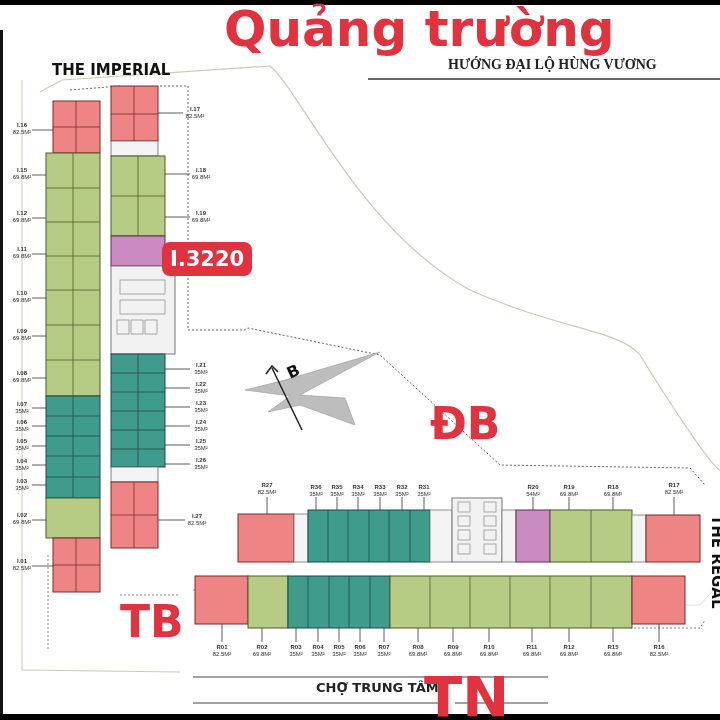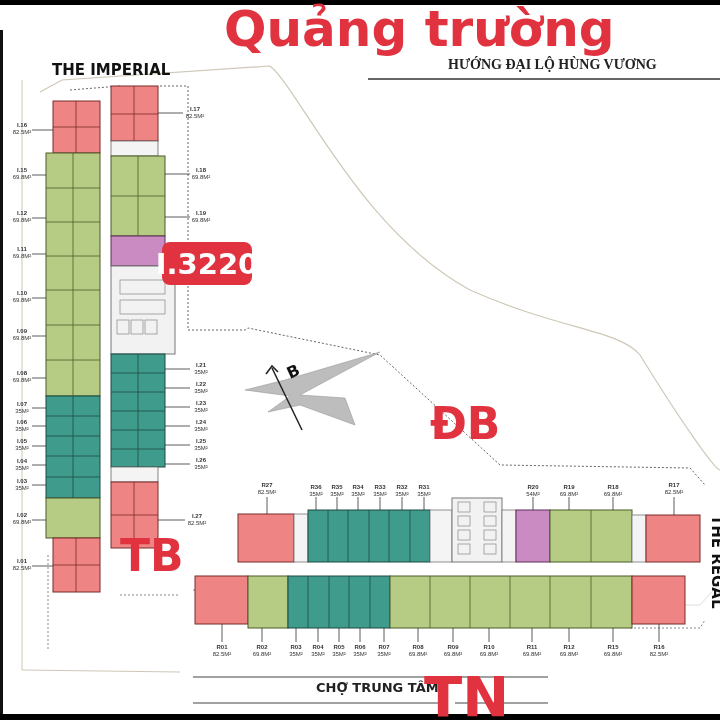--- a/index.html
+++ b/index.html
@@ -6,21 +6,21 @@
   body{width:720px;height:720px;position:relative;overflow:hidden;font-family:"Liberation Sans",sans-serif;}
   .topbar{position:absolute;left:0;top:0;width:720px;height:5px;background:#000;}
   .bottombar{position:absolute;left:0;top:714px;width:720px;height:6px;background:#000;}
   .leftbar{position:absolute;left:0;top:30px;width:3px;height:684px;background:#111;}
   .title{position:absolute;left:224px;top:0px;font-size:50px;font-weight:bold;color:#e0323f;letter-spacing:0px;font-family:"DejaVu Sans",sans-serif;text-align:right;}
   .road{position:absolute;left:448px;top:57px;font-size:14px;font-weight:bold;color:#222;font-family:Liberation Serif, serif;}
   .imperial{position:absolute;left:52px;top:61px;font-size:15px;font-weight:bold;color:#111;font-family:"DejaVu Sans",sans-serif;}
   .market{position:absolute;left:316px;top:680px;font-size:13px;font-weight:bold;color:#222;font-family:"DejaVu Sans",sans-serif;}
   .regal{position:absolute;left:708px;top:515px;font-size:15px;font-weight:bold;color:#111;writing-mode:vertical-rl;font-family:"DejaVu Sans",sans-serif;}
   .dir{position:absolute;font-weight:bold;color:#e0323f;font-family:"DejaVu Sans",sans-serif;}
-  .badge{position:absolute;left:162px;top:242px;width:90px;height:43px;background:#e0323f;color:#fff;border-radius:8px;font-size:29px;font-weight:bold;display:flex;align-items:center;justify-content:center;font-family:"DejaVu Sans",sans-serif;}
+  .badge{position:absolute;left:162px;top:242px;width:90px;height:34px;background:#e0323f;color:#fff;border-radius:8px;font-size:21px;font-weight:bold;display:flex;align-items:center;justify-content:center;font-family:"DejaVu Sans",sans-serif;}
   svg{position:absolute;left:0;top:0;}
   .lbl{position:absolute;font-size:6px;color:#333;text-align:center;line-height:7px;font-family:"Liberation Sans",sans-serif;}
   .lbl b{display:block;font-size:6px;}
 </style>
 </head>
 <body>
 
 <div class="topbar"></div>
 <div class="leftbar"></div>
 <div class="bottombar"></div>
@@ -219,21 +219,21 @@
   </g>
 </svg>
 
 <div class="title">Quảng trường</div>
 <div class="road">HƯỚNG ĐẠI LỘ HÙNG VƯƠNG</div>
 <div class="imperial">THE IMPERIAL</div>
 <div class="regal">THE REGAL</div>
 <div class="market">CHỢ TRUNG TÂM</div>
 
 <div class="dir" style="left:430px;top:398px;font-size:44px;">ĐB</div>
-<div class="dir" style="left:120px;top:530px;font-size:44px;">TB</div>
+<div class="dir" style="left:120px;top:596px;font-size:44px;">TB</div>
 <div class="dir" style="left:424px;top:664px;font-size:56px;">TN</div>
 <div class="dir" style="left:287px;top:362px;font-size:16px;color:#111;transform:rotate(-25deg);">B</div>
 
 <div class="badge">I.3220</div>
 
 <div class="lbl" style="left:10px;top:122px;width:24px;"><b>I.16</b><span>82.5M²</span></div>
 <div class="lbl" style="left:10px;top:167px;width:24px;"><b>I.15</b><span>69.8M²</span></div>
 <div class="lbl" style="left:10px;top:210px;width:24px;"><b>I.12</b><span>69.8M²</span></div>
 <div class="lbl" style="left:10px;top:246px;width:24px;"><b>I.11</b><span>69.8M²</span></div>
 <div class="lbl" style="left:10px;top:290px;width:24px;"><b>I.10</b><span>69.8M²</span></div>

